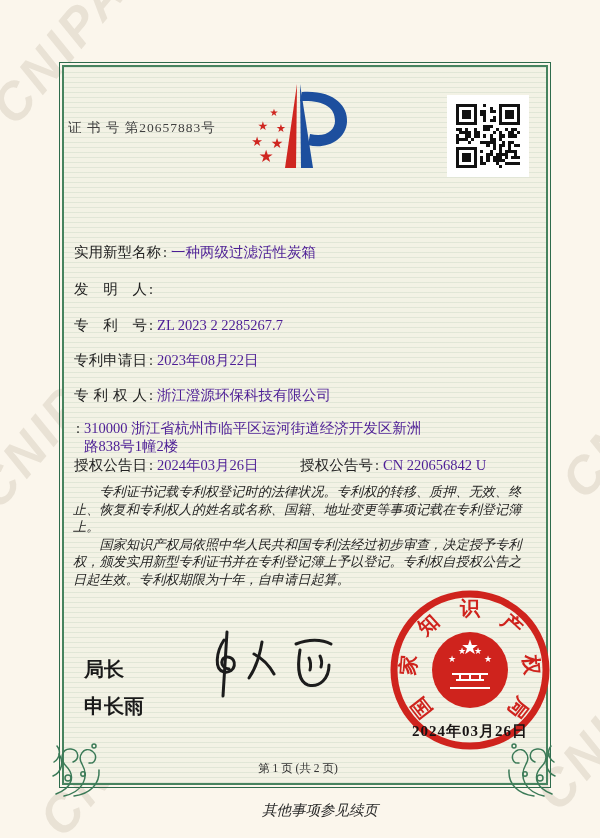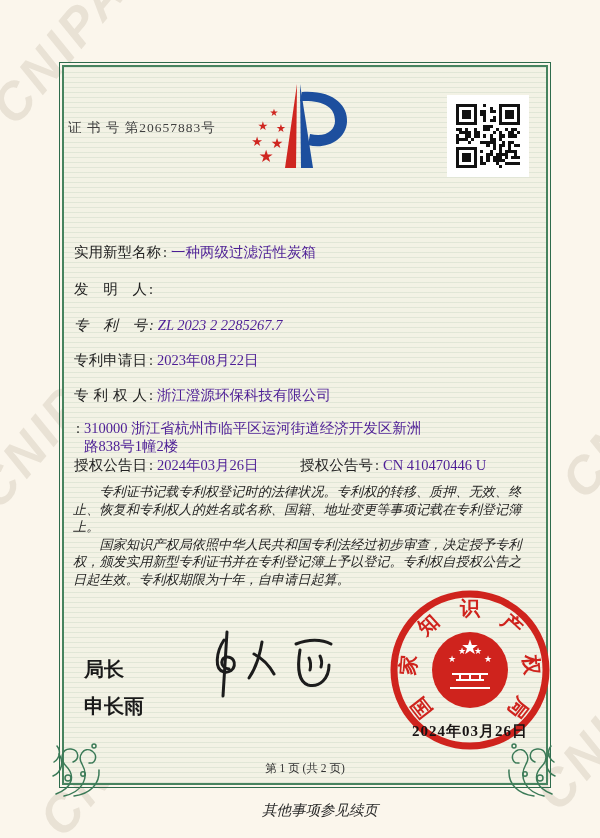--- a/index.html
+++ b/index.html
@@ -48,21 +48,21 @@
   
   .row{position:absolute; z-index:5; left:74px; width:452px; display:flex; font-size:14.5px; line-height:18px;}
   .row .lab{
     display:inline-block; min-width:73px; text-align:justify; text-align-last:justify;
     color:#222; flex:none; white-space:nowrap;
   }
   .row .col{flex:none; padding:0 4px 0 2px; color:#222;}
   .row .val{color:#4c1d95;}
   .row-name{top:243px;}
   .row-inventors{top:280px;}
-  .row-patno{top:316px;font-style:italic;}
+  .row-patno{top:316px;}
   .row-filed{top:351px;}
   .row-owner{top:386px;}
   .row-addr{top:419px;}
   .row-addr .val{width:348px;}
   .row-grant{top:456px;}
   .grant-pair{display:flex;}
   .grant-pair.first{width:226px; flex:none;}
   
   .decree{
     position:absolute; z-index:5; left:73px; top:483px; width:458px;
@@ -76,21 +76,21 @@
   .signature{position:absolute; z-index:5; left:196px; top:626px;}
   .seal{position:absolute; z-index:4; left:386px; top:586px; width:168px; height:168px;}
   .seal-date{
     position:absolute; left:0; top:136px; width:100%; text-align:center;
     font-size:15px; font-weight:bold; letter-spacing:1px; color:#181414;
   }
   .seal-ring-char{fill:#cf231d; font-size:20px; font-weight:bold;
     text-anchor:middle; dominant-baseline:central;
     font-family:"Liberation Serif",serif;}
   
-  .page-num{position:absolute; z-index:5; left:59px; top:761px; width:492px; text-align:center; font-size:11.5px; color:#333;}
+  .page-num{position:absolute; z-index:5; left:52px; top:761px; width:492px; text-align:center; font-size:11.5px; color:#333;}
   .cont-note{position:absolute; z-index:5; left:0; top:801px; width:100%; text-align:center;
     font-size:14.5px; font-style:italic; color:#2a2a2a;margin-left:20px;}
 </style>
 </head>
 <body>
 
 <div class="page">
 
   <span class="wm" style="left:-30px; top:18px;">CNIPA</span>
   <span class="wm" style="left:330px; top:228px;">CNIPA</span>
@@ -308,21 +308,21 @@
   </div>
   <div class="row row-grant">
     <span class="grant-pair first">
       <span class="lab">授权公告日</span>
       <span class="col">:</span>
       <span class="val">2024年03月26日</span>
     </span>
     <span class="grant-pair">
       <span class="lab">授权公告号</span>
       <span class="col">:</span>
-      <span class="val">CN 410470446 U</span>
+      <span class="val">CN 220656842 U</span>
     </span>
   </div>
 
   <div class="decree">
     <p>专利证书记载专利权登记时的法律状况。专利权的转移、质押、无效、终止、恢复和专利权人的姓名或名称、国籍、地址变更等事项记载在专利登记簿上。</p>
     <p>国家知识产权局依照中华人民共和国专利法经过初步审查，决定授予专利权，颁发实用新型专利证书并在专利登记簿上予以登记。专利权自授权公告之日起生效。专利权期限为十年，自申请日起算。</p>
   </div>
 
   <div class="officer">
     <div>局长</div>

